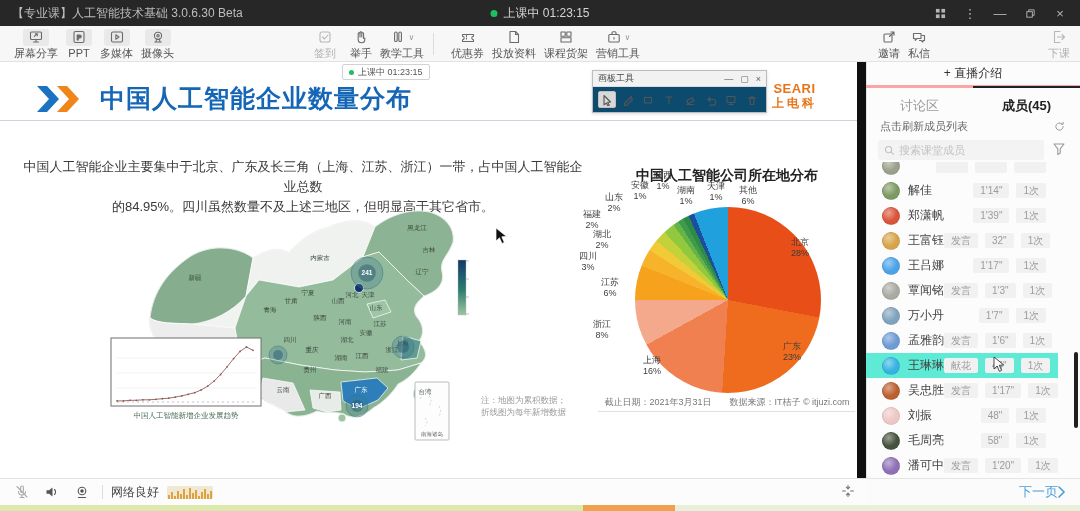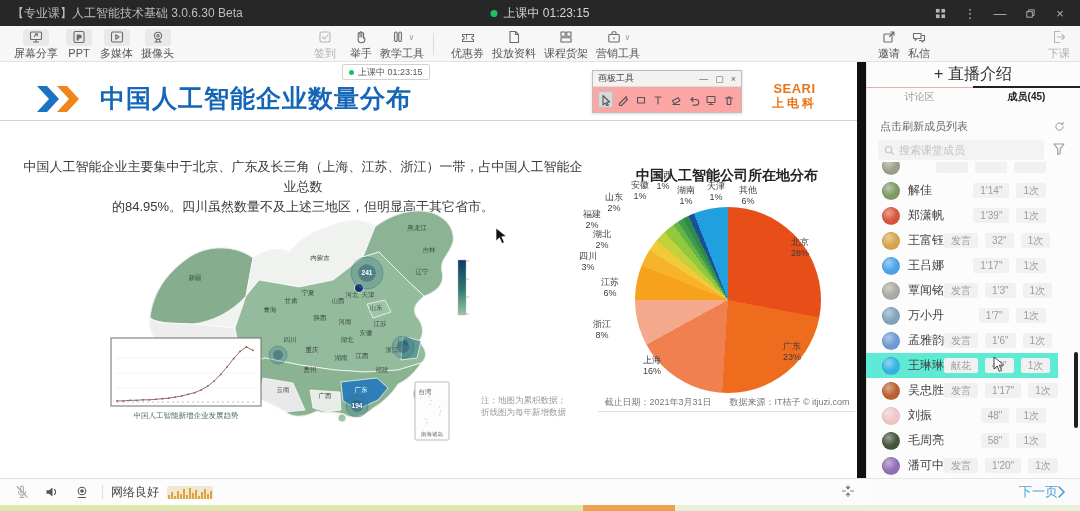--- a/index.html
+++ b/index.html
@@ -29,21 +29,21 @@
   svg.ic{display:block}
   svg.ic *{stroke:#6b6b6b;fill:none;stroke-width:1.1;stroke-linecap:round;stroke-linejoin:round}
   
   #stage{position:absolute;left:0;top:62px;width:857px;height:416px;background:#fff;overflow:hidden}
   #divider-black{position:absolute;left:857px;top:62px;width:9px;height:416px;background:#101010}
   #corner-black{position:absolute;left:0;top:478px;width:9px;height:7px;background:#101010}
   #live-chip{position:absolute;left:342px;top:64px;height:16px;border:1px solid #d2d2d2;background:#fff;
     border-radius:2px;display:flex;align-items:center;gap:4px;padding:0 6px;font-size:9px;color:#555}
   #live-chip .dot{width:5px;height:5px}
   
-  #wb-panel{position:absolute;left:592px;top:70px;width:150px;background:#fca5a5;border:1px solid #bdbdbd;box-shadow:0 1px 3px rgba(0,0,0,.15)}
+  #wb-panel{position:absolute;left:592px;top:70px;width:175px;background:#0c4a6e;border:1px solid #bdbdbd;box-shadow:0 1px 3px rgba(0,0,0,.15)}
   #wb-title{height:16px;background:#f2f2f2;border-bottom:1px solid #ddd;display:flex;align-items:center;font-size:9px;color:#444;padding:0 5px}
   #wb-title .wb-win{margin-left:auto;display:flex;gap:7px;color:#666;font-size:9px}
   #wb-tools{display:flex;align-items:center;gap:3px;padding:4px 5px}
   .wb-tool{width:19px;height:17px;border-radius:2px;display:flex;align-items:center;justify-content:center;cursor:pointer}
   .wb-tool.active{background:#d8d8d8;border:1px solid #bfbfbf}
   .wb-tool svg *{stroke:#555;fill:none;stroke-width:1.1;stroke-linecap:round;stroke-linejoin:round}
   
   #logo{position:absolute;left:772px;top:82px;text-align:center;color:#e87418;line-height:14px}
   #logo .l1{font-size:13px;font-weight:800;letter-spacing:.5px}
   #logo .l2{font-size:12px;font-weight:700;letter-spacing:3px}
@@ -60,23 +60,23 @@
     font-size:9px;line-height:11px;color:#3d3d3d;white-space:nowrap}
   #pie-footnote{position:absolute;left:598px;top:396px;width:258px;text-align:center;font-size:9px;color:#777}
   #pie-footline{position:absolute;left:598px;top:411px;width:257px;height:1px;background:#e0e0e0}
   
   #map-svg{position:absolute;left:95px;top:200px}
   
   .cursor{position:absolute;pointer-events:none}
   
   #sidebar{position:absolute;left:866px;top:62px;width:214px;height:443px;background:#fcfcfc;border-left:1px solid #e3e3e3}
   #sb-intro{position:absolute;left:866px;top:62px;width:214px;height:26px;display:flex;align-items:center;justify-content:center;
-    font-size:16px;color:#333;border-bottom:1px solid #fca5a5;cursor:pointer}
+    font-size:12px;color:#333;border-bottom:3px solid #fca5a5;cursor:pointer}
   #sb-underline{position:absolute;left:973px;top:86px;width:107px;height:2px;background:#222}
-  .sb-tab{position:absolute;top:84px;height:26px;width:107px;display:flex;align-items:center;justify-content:center;font-size:10px;cursor:pointer}
+  .sb-tab{position:absolute;top:93px;height:26px;width:107px;display:flex;align-items:center;justify-content:center;font-size:13px;cursor:pointer}
   #tab-discuss{left:866px;color:#999}
   #tab-members{left:973px;color:#222;font-weight:bold}
   #sb-refresh{position:absolute;left:866px;top:114px;width:214px;height:24px;display:flex;align-items:center;font-size:11px;color:#666;padding:0 14px;cursor:pointer}
   #sb-refresh svg{margin-left:auto}
   #sb-search{position:absolute;left:878px;top:140px;width:166px;height:20px;background:#f3f3f3;border-radius:3px;display:flex;align-items:center;padding:0 6px;gap:4px}
   #sb-search input{border:none;outline:none;background:transparent;font-size:11px;color:#555;width:120px;font-family:inherit}
   #sb-search input::placeholder{color:#c2c2c2}
   #sb-funnel{position:absolute;left:1052px;top:142px;cursor:pointer}
   #member-list{position:absolute;left:866px;top:162px;width:192px;height:316px;overflow:hidden}
   .m-row{height:25px;display:flex;align-items:center;padding:0 12px 0 16px;cursor:pointer}

